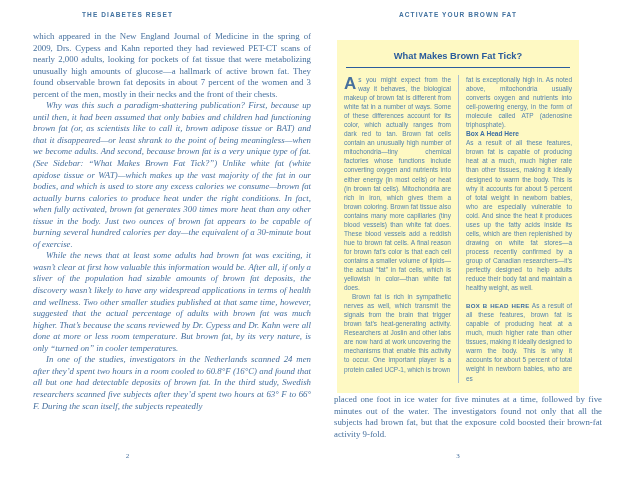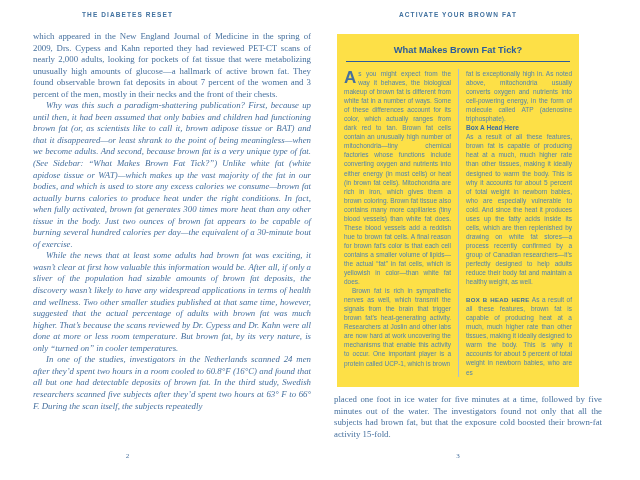--- a/index.html
+++ b/index.html
@@ -32,23 +32,23 @@
   .text-block {
     position:absolute; top:31px; left:33px; width:278px;
     font-size:8.8px; line-height:11.55px; color:#46709e;
     text-align:justify;
   }
   .text-block p { margin:0; }
   .text-block p + p { text-indent:13px;font-style:italic; }
 
   
   .sidebar-box {
-    position:absolute; top:34px; left:48px; width:242px;
+    position:absolute; top:40px; left:48px; width:242px;
     box-sizing:border-box;
-    background:#fde047;
+    background:#fef9c3;
     padding:11px 7px 10px 7px;
   }
   .sidebar-title {
     text-align:center;
     font-family:"Liberation Sans", sans-serif;
     font-weight:bold; font-size:9.3px; color:#2b5c9c;
     margin:0 0 6px 0;
   }
   .sidebar-rule {
     border:none; border-top:1px solid #2b5c9c;
@@ -126,19 +126,19 @@
           <p>fat is exceptionally high in. As noted above, mitochondria usually converts oxygen and nutrients into cell-powering energy, in the form of molecule called ATP (adenosine triphosphate).</p>
           <p class="box-head">Box A Head Here</p>
           <p>As a result of all these features, brown fat is capable of producing heat at a much, much higher rate than other tissues, making it ideally designed to warm the body. This is why it accounts for about 5 percent of total weight in newborn babies, who are especially vulnerable to cold. And since the heat it produces uses up the fatty acids inside its cells, which are then replenished by drawing on white fat stores—a process recently confirmed by a group of Canadian researchers—it’s perfectly designed to help adults reduce their body fat and maintain a healthy weight, as well.</p>
           <p class="sb-gap"><span class="runin-head">BOX B HEAD HERE</span><span> As a result of all these features, brown fat is capable of producing heat at a much, much higher rate than other tissues, making it ideally designed to warm the body. This is why it accounts for about 5 percent of total weight in newborn babies, who are es</span></p>
         </div>
 
       </div>
     </div>
 
     <div class="after-box">
-      <p>placed one foot in ice water for five minutes at a time, followed by five minutes out of the water. The investigators found not only that all the subjects had brown fat, but that the exposure cold boosted their brown-fat activity 15-fold.</p>
+      <p>placed one foot in ice water for five minutes at a time, followed by five minutes out of the water. The investigators found not only that all the subjects had brown fat, but that the exposure cold boosted their brown-fat activity 9-fold.</p>
     </div>
 
     <div class="page-number">3</div>
   </div>
 
 </div>
 
 </body></html>

